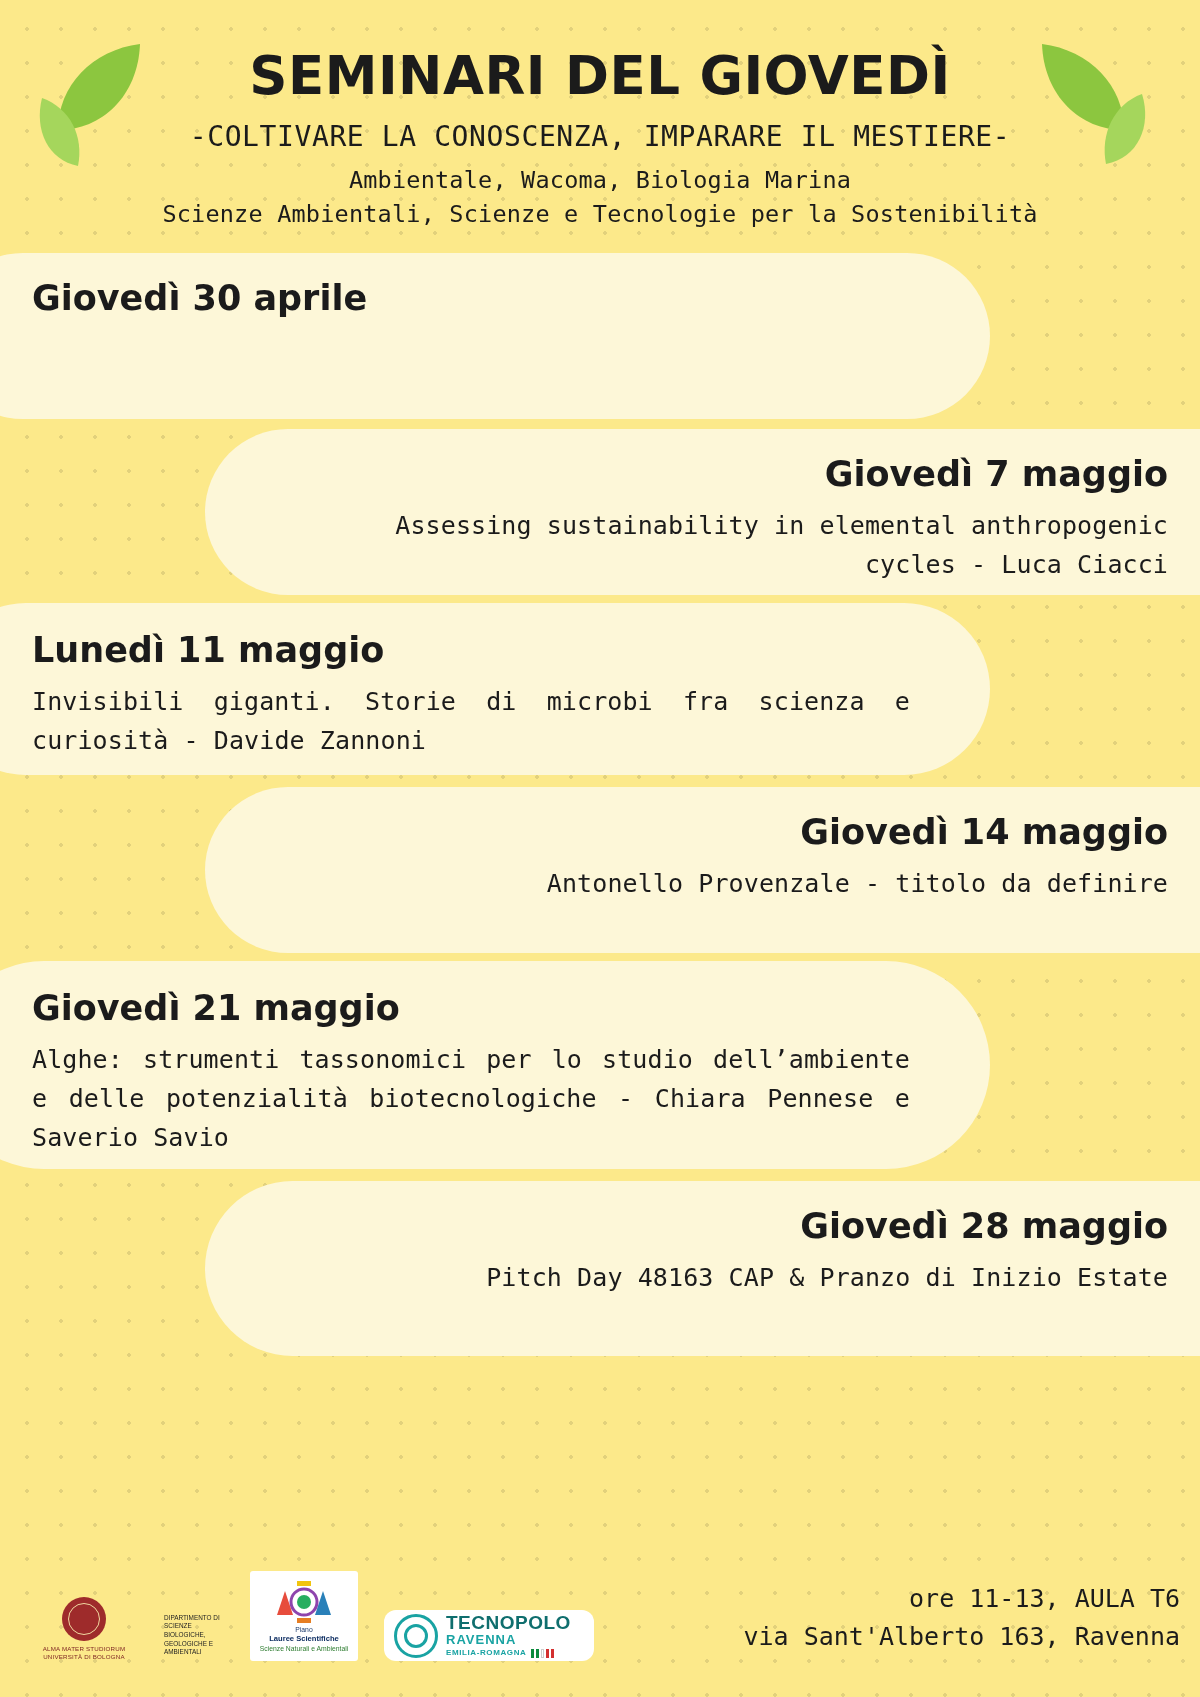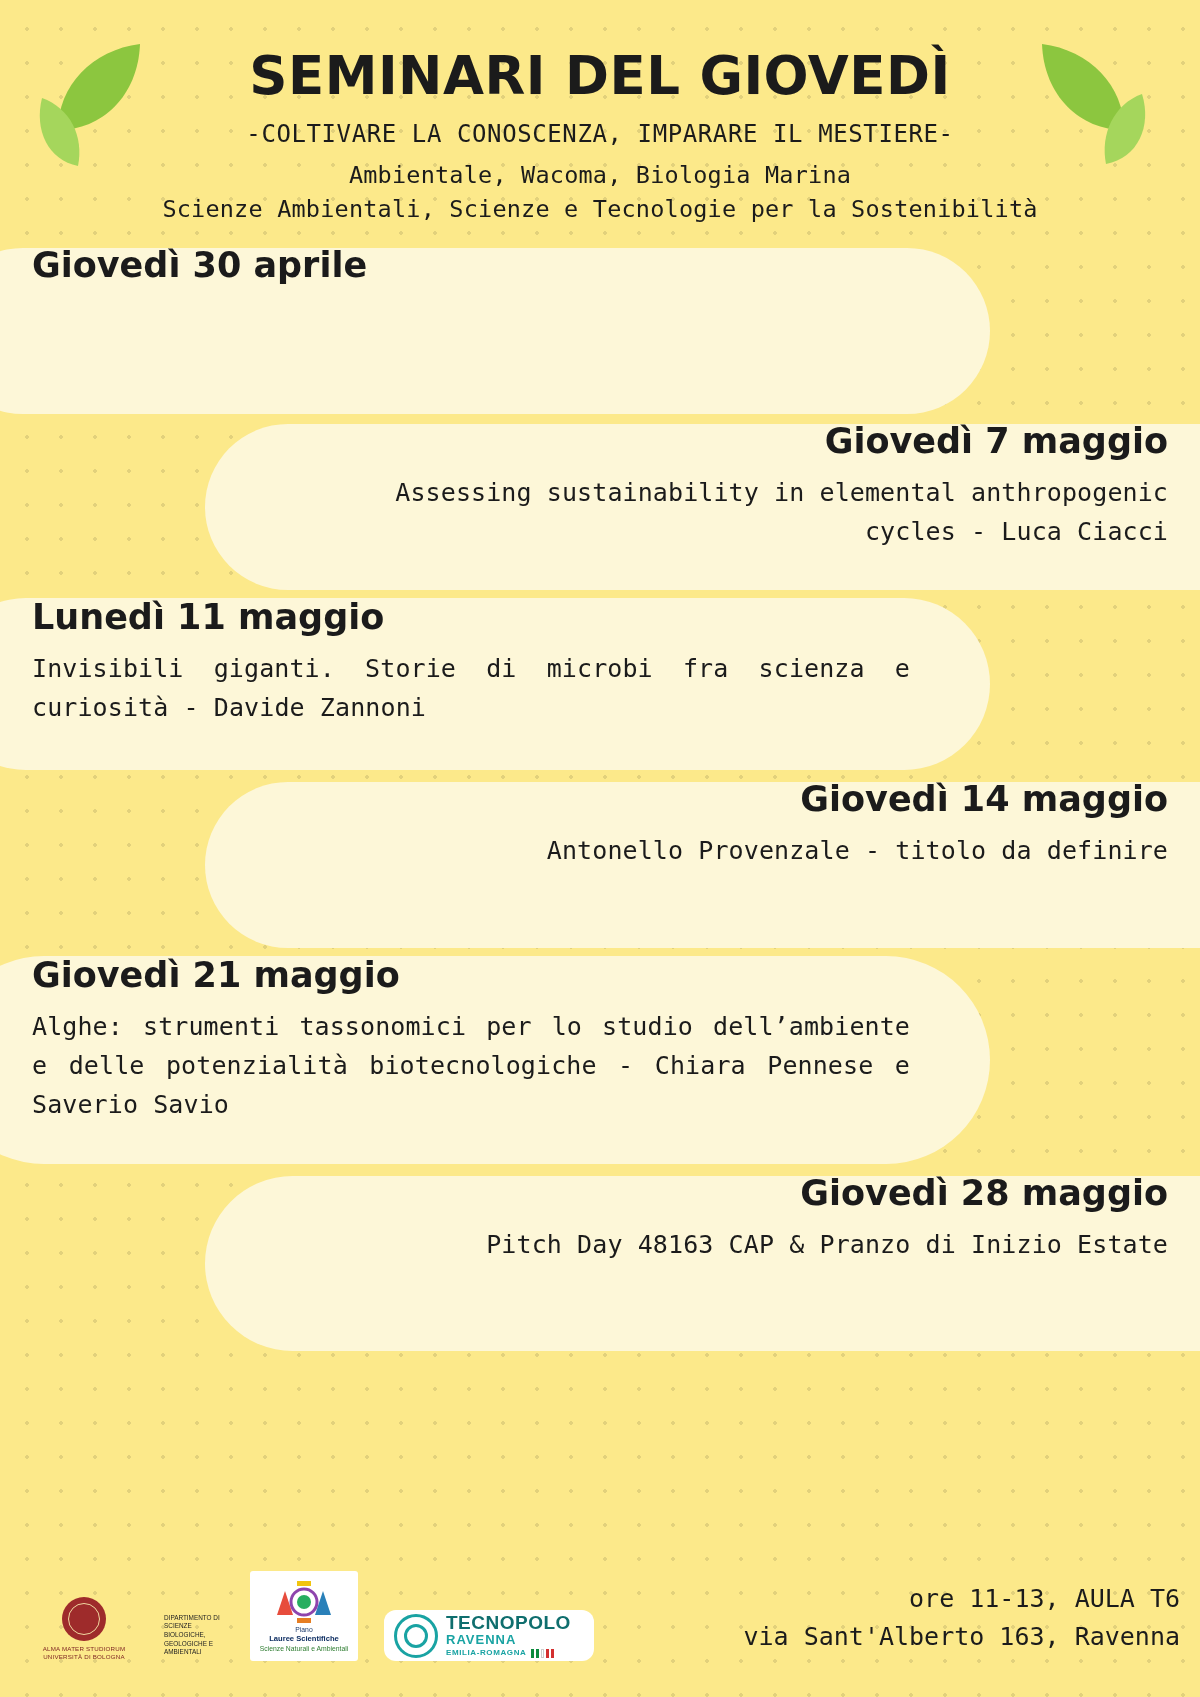--- a/index.html
+++ b/index.html
@@ -29,21 +29,21 @@
     font-family: "DejaVu Sans", sans-serif;
     font-weight: bold;
     font-size: 53px;
     letter-spacing: 0.5px;
     color: #1b1b1b;
     line-height: 1.05;
   }
   .subtitle {
     margin-top: 16px;
     font-family: "DejaVu Sans Mono", monospace;
-    font-size: 24px;
+    font-size: 28px;
     letter-spacing: 0.6px;
     color: #1b1b1b;
   }
   .dept {
     margin-top: 10px;
     font-family: "DejaVu Sans Mono", monospace;
     font-size: 23.5px;
     line-height: 1.45;
     color: #1b1b1b;
     letter-spacing: 0.2px;
@@ -67,20 +67,21 @@
   }
 
   .entry-inner { position: relative; padding: 6px 0 0 0; }
 
   .date {
     font-family: "DejaVu Sans", sans-serif;
     font-weight: bold;
     font-size: 35px;
     color: #1b1b1b;
     line-height: 1.1;
+    margin-top: 28px;
   }
   .desc {
     font-family: "DejaVu Sans Mono", monospace;
     font-size: 25px;
     line-height: 1.55;
     color: #1b1b1b;
     margin-top: 14px;
     letter-spacing: 0.1px;
   }
   .left  { text-align: left; }

